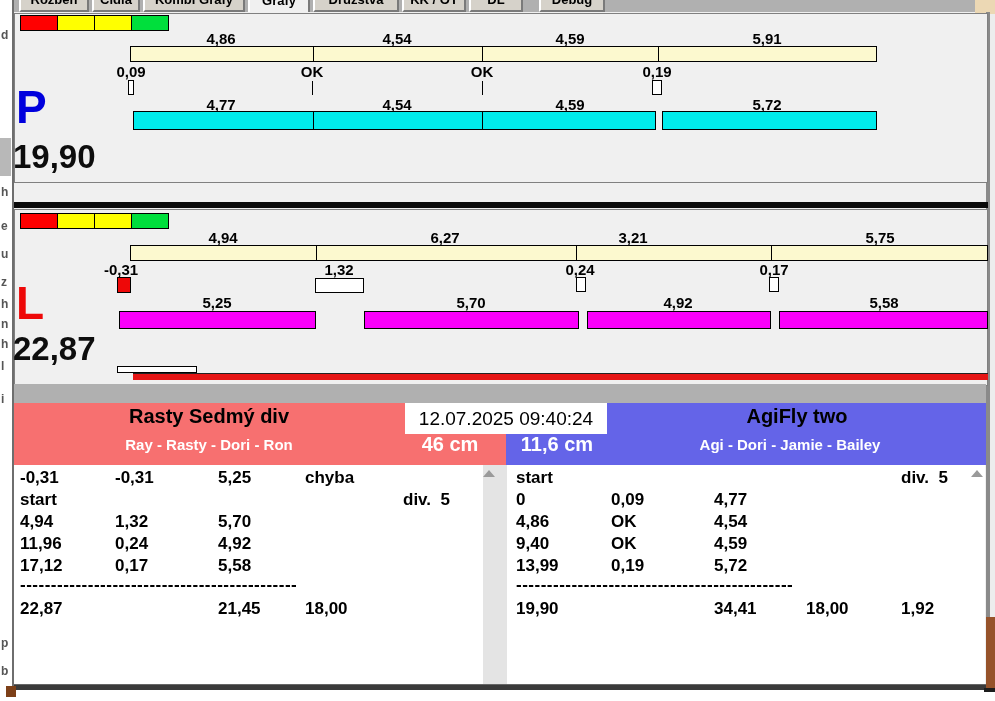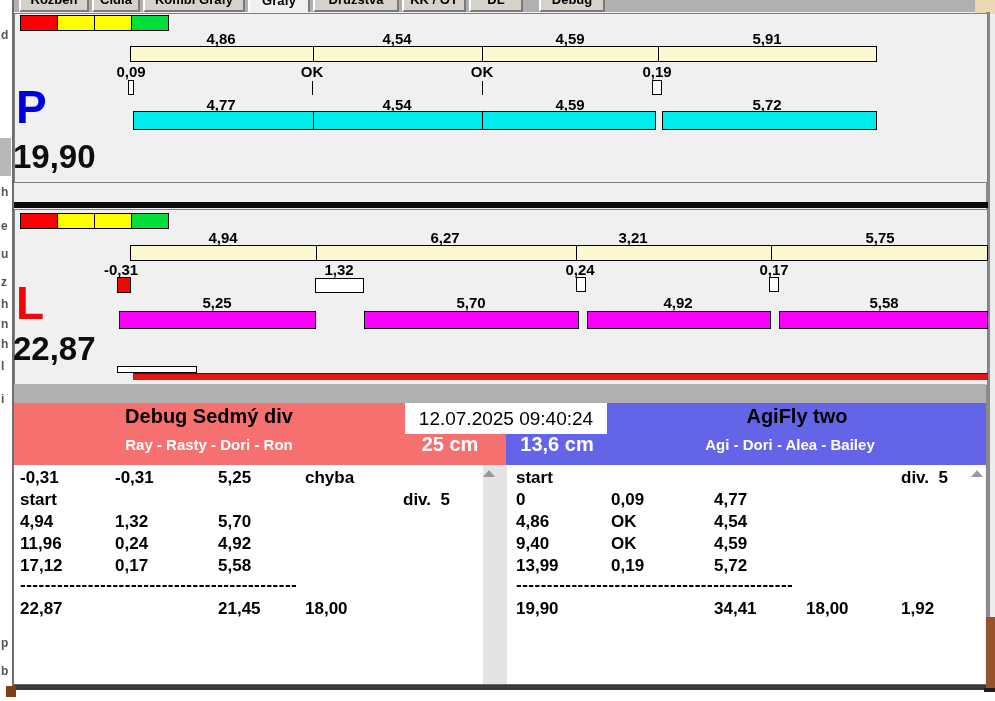--- a/index.html
+++ b/index.html
@@ -183,29 +183,29 @@
 <div class="big-total" style="left:13px;top:332px;">22,87</div>
 
 <div class="abs" id="progress-outline"></div>
 <div class="abs" id="progress-red"></div>
 
 <div class="abs" id="gray-band"></div>
 
 <div class="abs" id="team-left"></div>
 <div class="abs" id="team-right"></div>
 
-<div class="team-title" style="left:14px;width:390px;">Debug Sedmý div</div>
+<div class="team-title" style="left:14px;width:390px;">Rasty Sedmý div</div>
 <div class="team-members" style="left:14px;width:390px;">Ray - Rasty - Dori - Ron</div>
-<div class="team-height" style="left:400px;width:100px;">25 cm</div>
+<div class="team-height" style="left:400px;width:100px;">46 cm</div>
 
 <div class="abs" id="timestamp">12.07.2025 09:40:24</div>
 
-<div class="team-height" style="left:507px;width:100px;">13,6 cm</div>
+<div class="team-height" style="left:507px;width:100px;">11,6 cm</div>
 <div class="team-title" style="left:607px;width:380px;">AgiFly two</div>
-<div class="team-members" style="left:600px;width:380px;">Agi - Dori - Alea - Bailey</div>
+<div class="team-members" style="left:600px;width:380px;">Agi - Dori - Jamie - Bailey</div>
 
 <div class="abs" id="table-left-bg"></div>
 <div class="abs" id="mid-strip"></div>
 <div class="abs" id="table-right-bg"></div>
 <div class="chev" style="left:483px;top:470px;"></div>
 <div class="chev" style="left:971px;top:470px;"></div>
 
 <div id="cells-left">
     <span class="cell" style="left: 20px; top: 468px;">-0,31</span>
     <span class="cell" style="left: 115px; top: 468px;">-0,31</span>

